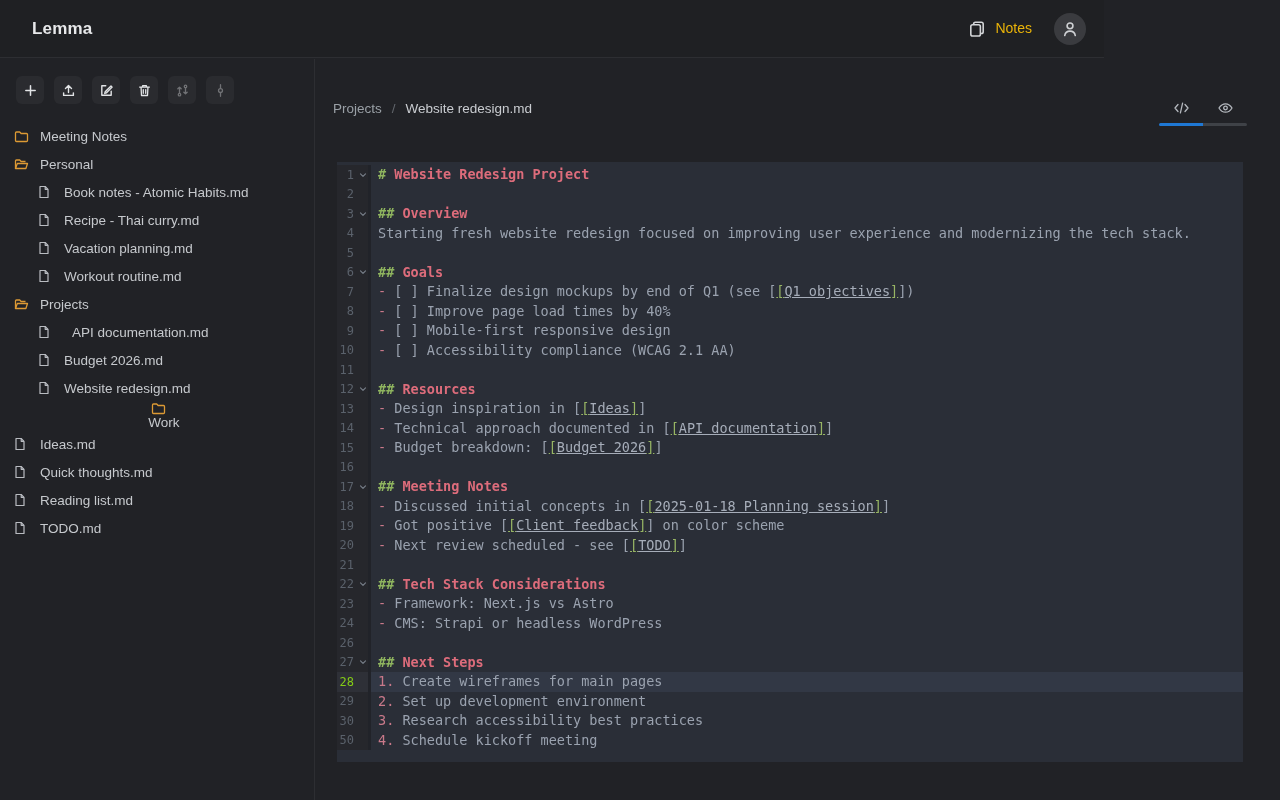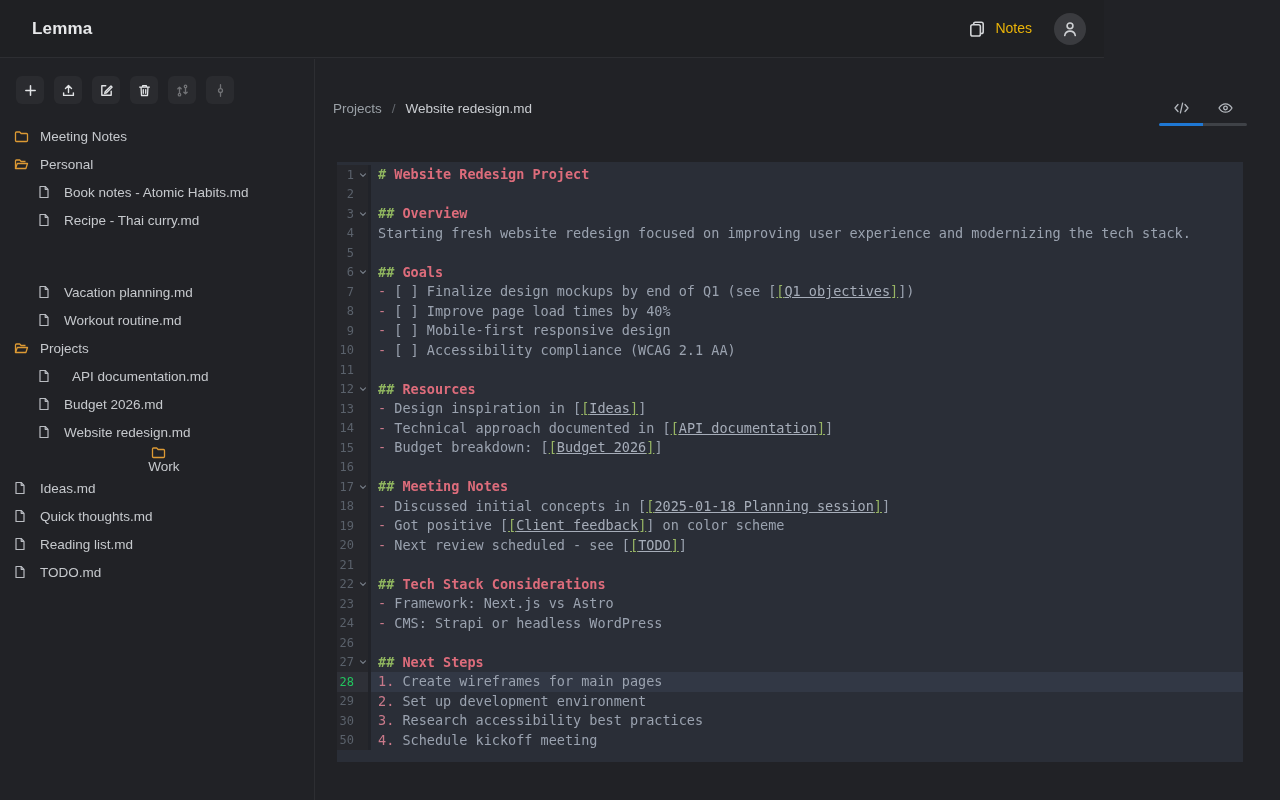--- a/index.html
+++ b/index.html
@@ -48,21 +48,21 @@
     background:#2a2e37; overflow:hidden; padding-top:3px;
     font-family:"DejaVu Sans Mono",monospace; }
   .cm-row { display:flex; height:19.5px; }
   .gutter { width:34px; background:#26272c; border-right:3px solid #212329;
     display:flex; align-items:center; flex-shrink:0; }
   .lnum { flex:1; text-align:right; padding-right:3px; font-size:12px; color:#5a616b; }
   .fold { width:11px; display:flex; align-items:center; justify-content:center; cursor:pointer; }
   .codecell { flex:1; padding-left:7px; white-space:pre; font-size:13.5px;
     line-height:19.5px; color:#9aa2af; }
   .cm-row.active .gutter { background:#2e3037; }
-  .cm-row.active .lnum { color:#22c55e; }
+  .cm-row.active .lnum { color:#84cc16; }
   .cm-row.active .codecell { background:#323845; }
   .tok-hash { color:#8fb55f; font-weight:bold; }
   .tok-head { color:#dd6c7b; font-weight:bold; }
   .tok-mark { color:#c9798a; }
   .tok-link { color:#a6adb9; text-decoration:underline; }
   .tok-br   { color:#97b564; text-decoration:underline; }
 
   svg { display:block; }
 </style>
 </head>
@@ -170,21 +170,21 @@
       </div>
       <div class="tree-row" style="padding-left: 38px;">
         <span class="ticon">
           <svg width="12" height="14" viewBox="0 0 12 14" fill="none" stroke="#b9bcc1" stroke-width="1.2" stroke-linejoin="round">
             <path d="M2 1.5h5.2L10 4.3v8.2H2z"></path>
             <path d="M7.2 1.5v2.8H10"></path>
           </svg>
         </span>
         <span class="tlabel">Recipe - Thai curry.md</span>
       </div>
-      <div class="tree-row" style="padding-left: 38px; margin-top: 44px;">
+      <div class="tree-row" style="padding-left: 38px;">
         <span class="ticon">
           <svg width="12" height="14" viewBox="0 0 12 14" fill="none" stroke="#b9bcc1" stroke-width="1.2" stroke-linejoin="round">
             <path d="M2 1.5h5.2L10 4.3v8.2H2z"></path>
             <path d="M7.2 1.5v2.8H10"></path>
           </svg>
         </span>
         <span class="tlabel">Vacation planning.md</span>
       </div>
       <div class="tree-row" style="padding-left: 38px;">
         <span class="ticon">

